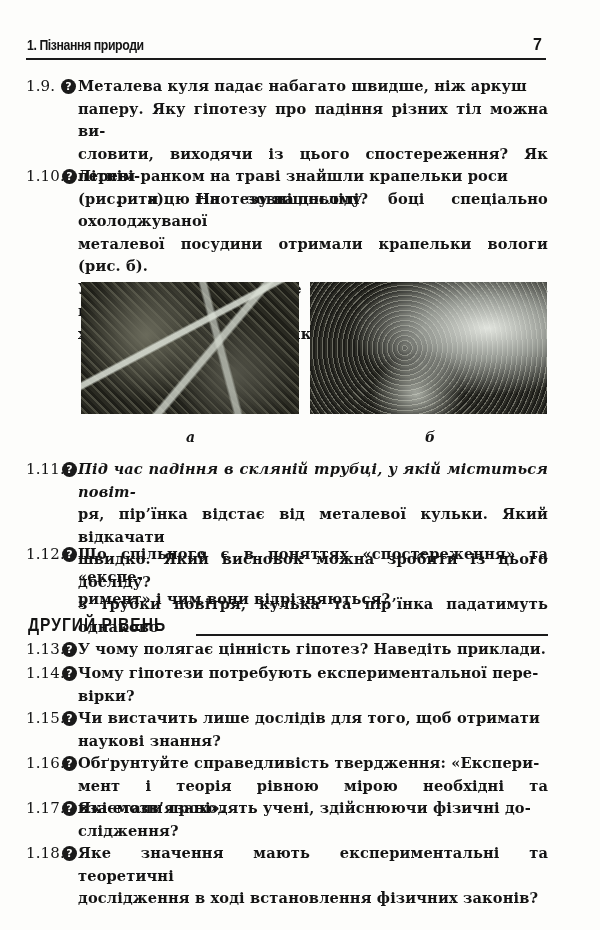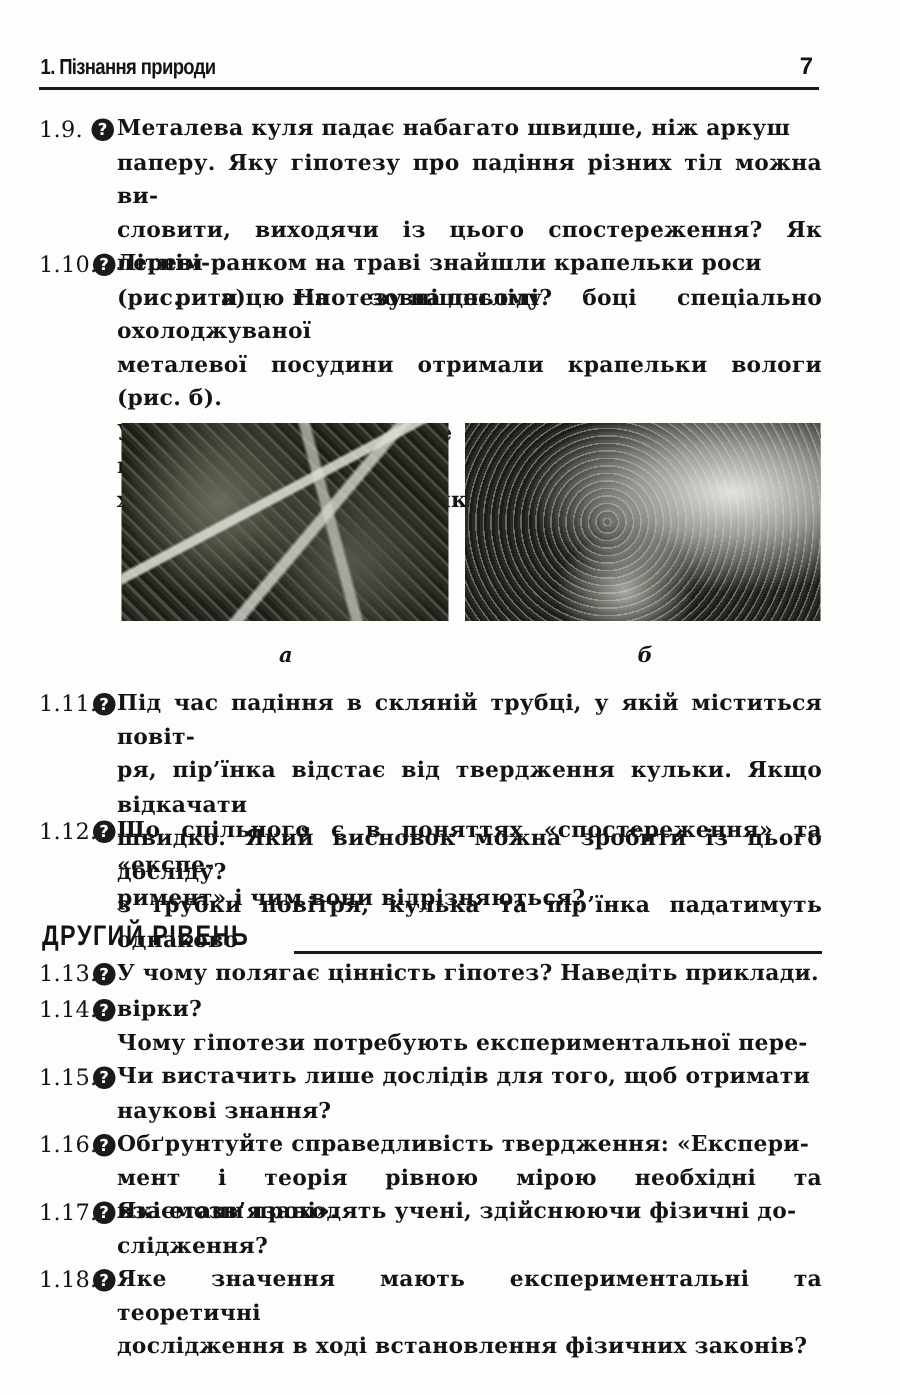--- a/index.html
+++ b/index.html
@@ -91,22 +91,22 @@
     <div class="fig fig-a"></div>
     <div class="fig fig-b"></div>
     <span class="fig-label" style="left:105px;">а</span>
     <span class="fig-label" style="left:344px;">б</span>
   </div>
 
   <div class="q" style="top:458px;">
     <span class="q-num">1.11.</span>
     <span class="q-icon" style="left:36px;">?</span>
     <span class="q-text">
-      <span style="display:block;">Під час падіння в скляній трубці, у якій міститься повіт-</span>
-      <span style="display:block;">ря, пір’їнка відстає від твердження кульки. Якщо відкачати</span>
+      <span style="display:block;font-style:italic;">Під час падіння в скляній трубці, у якій міститься повіт-</span>
+      <span style="display:block;">ря, пір’їнка відстає від металевої кульки. Який відкачати</span>
       <span style="display:block;">швидко. Який висновок можна зробити із цього досліду?</span>
       <span style="display:block;">з трубки повітря, кулька та пір’їнка падатимуть однаково</span>
     </span>
   </div>
 
   <div class="q" style="top:543px;">
     <span class="q-num">1.12.</span>
     <span class="q-icon" style="left:36px;">?</span>
     <span class="q-text">
       <span style="display:block;">Що спільного є в поняттях «спостереження» та «експе-</span>
@@ -124,22 +124,22 @@
     <span class="q-icon" style="left:36px;">?</span>
     <span class="q-text">
       <span style="display:block;">У чому полягає цінність гіпотез? Наведіть приклади.</span>
     </span>
   </div>
 
   <div class="q" style="top:662px;">
     <span class="q-num">1.14.</span>
     <span class="q-icon" style="left:36px;">?</span>
     <span class="q-text">
+      <span style="display:block;">Чому гіпотези потребують експериментальної пере-</span>
       <span style="display:block;">вірки?</span>
-      <span style="display:block;">Чому гіпотези потребують експериментальної пере-</span>
     </span>
   </div>
 
   <div class="q" style="top:707px;">
     <span class="q-num">1.15.</span>
     <span class="q-icon" style="left:36px;">?</span>
     <span class="q-text">
       <span style="display:block;">Чи вистачить лише дослідів для того, щоб отримати</span>
       <span style="display:block;">наукові знання?</span>
     </span>

